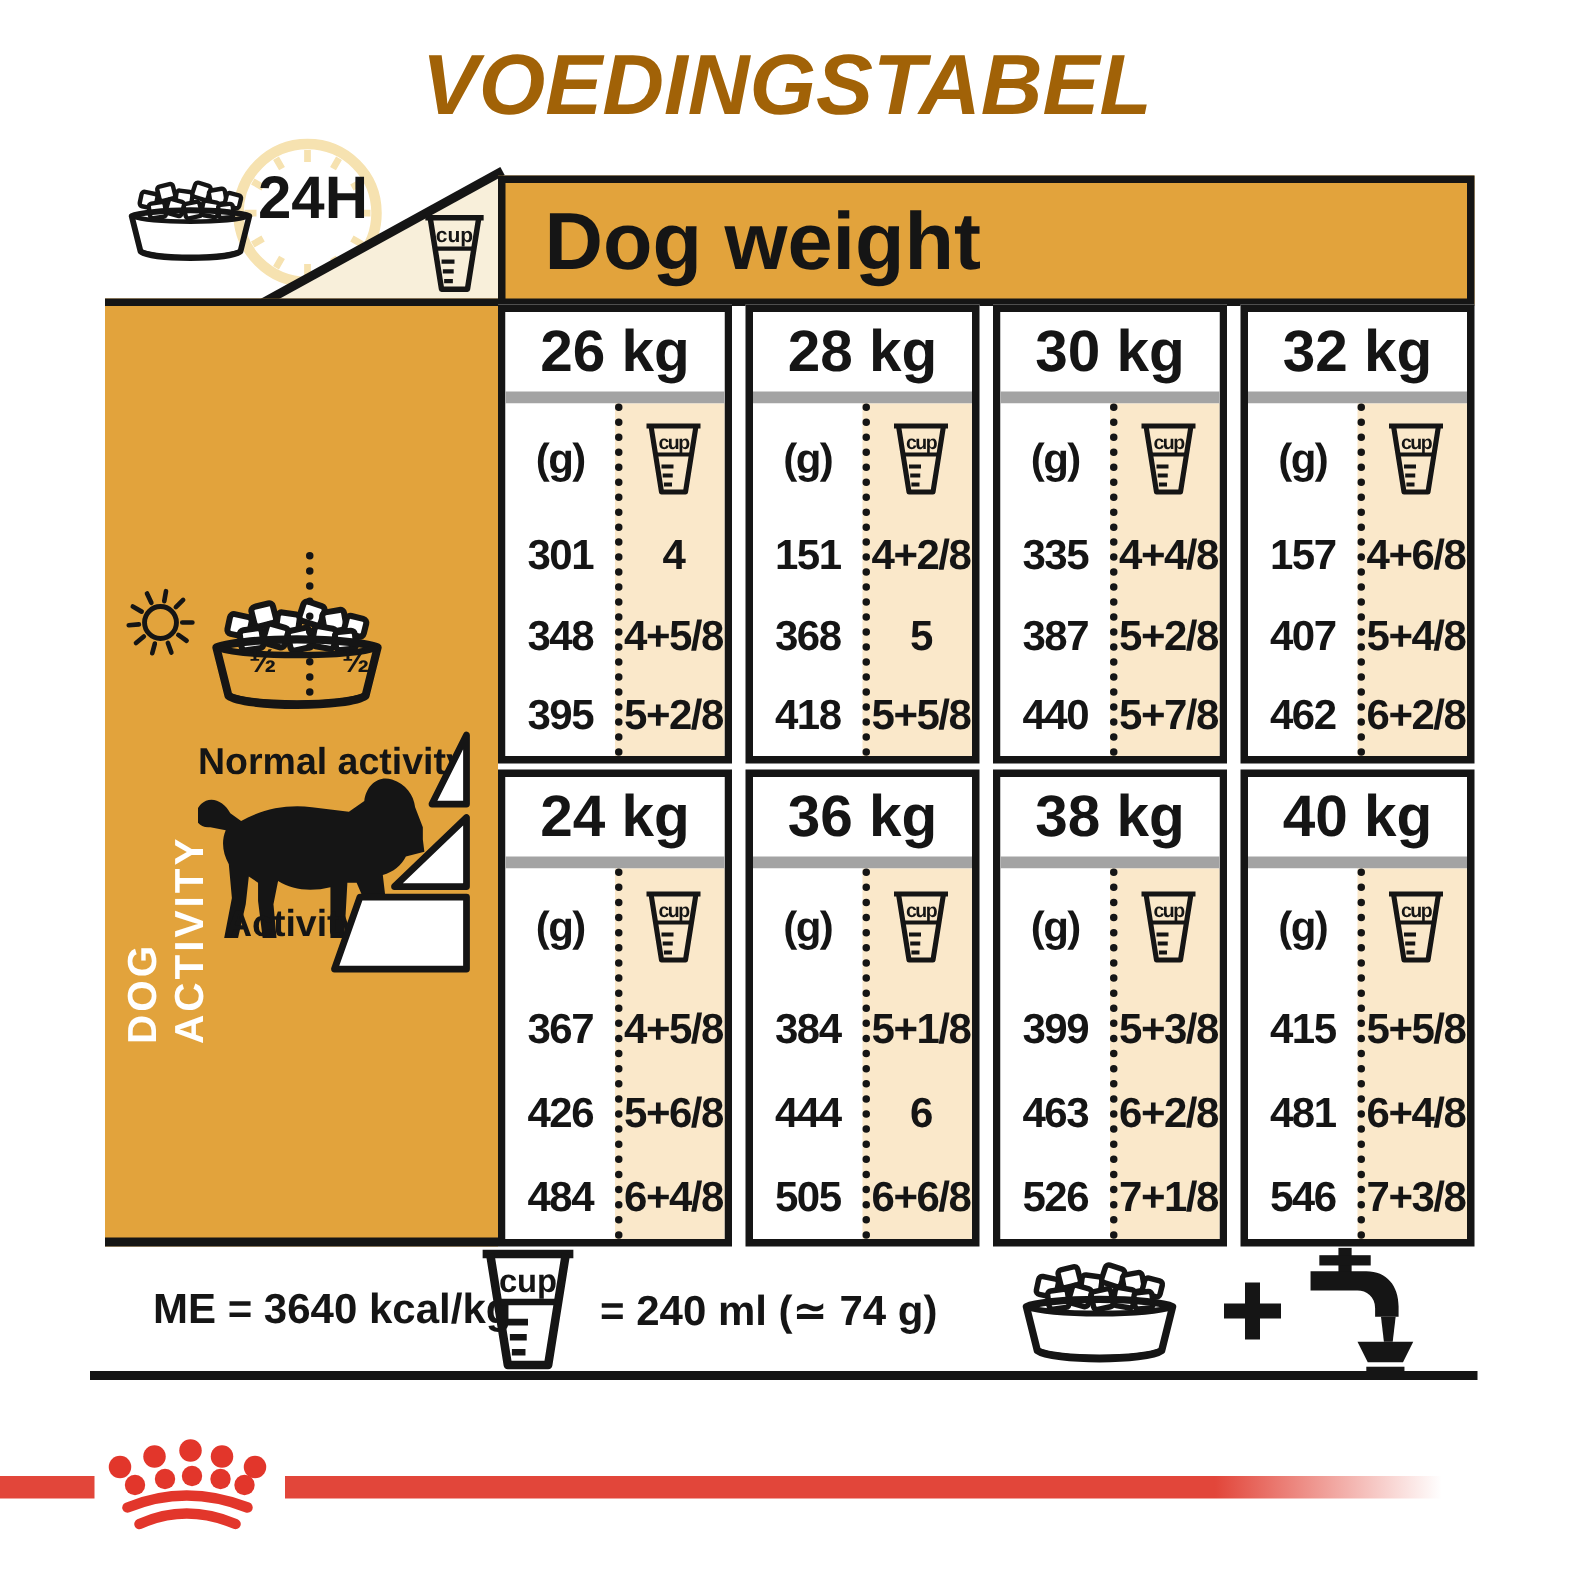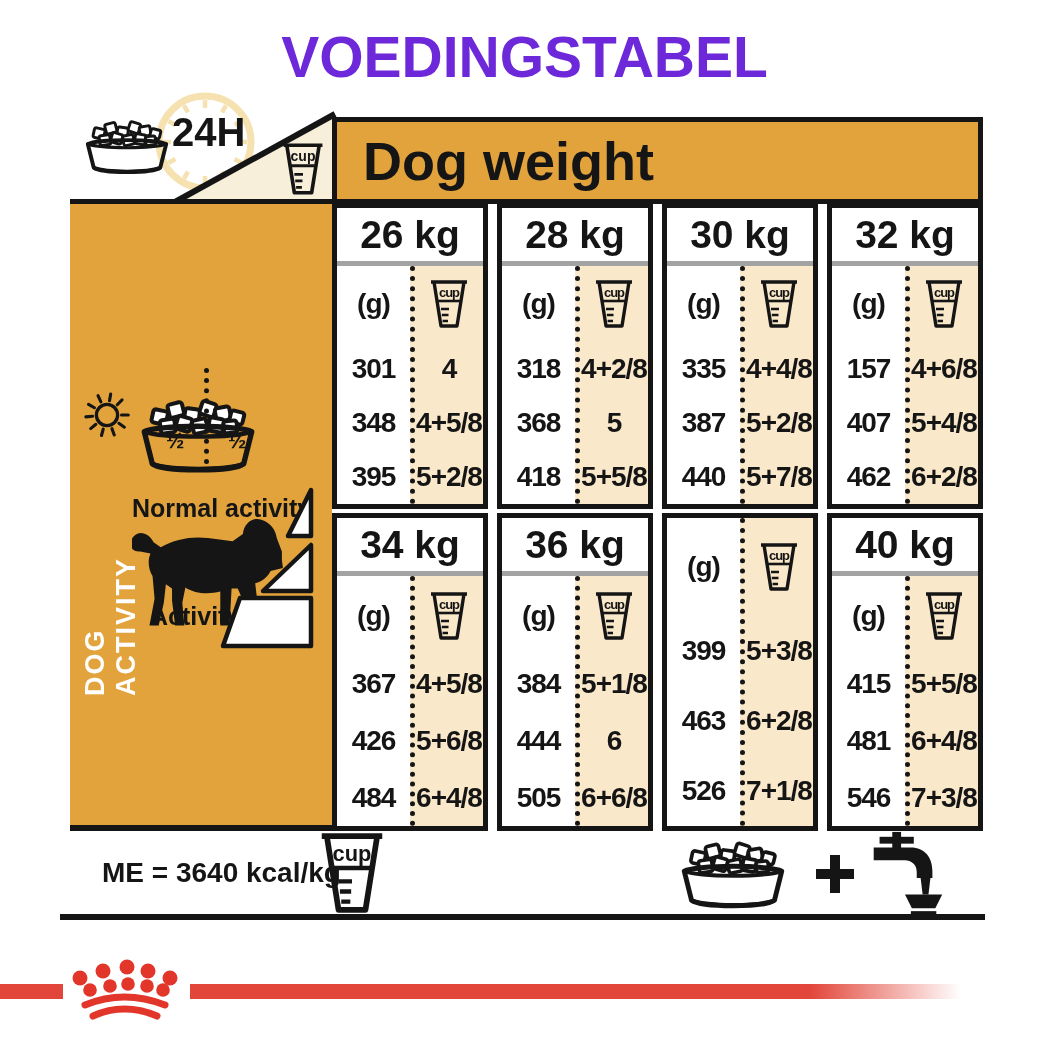--- a/index.html
+++ b/index.html
@@ -2,21 +2,21 @@
 <html><head>
 <meta charset="utf-8">
 <style>
   html,body{margin:0;padding:0;background:#fff;}
   .stage{position:relative;width:1049px;height:1049px;background:#fff;overflow:hidden;
          font-family:"Liberation Sans","DejaVu Sans",sans-serif;color:#151515;}
   .abs{position:absolute;}
 
   
   #title{top:24px;left:0;width:100%;text-align:center;font-size:57px;font-weight:bold;
-         letter-spacing:0px;color:#6d28d9;}
+         letter-spacing:0px;color:#a16207;font-style:italic;}
 
   
   #corner-svg{left:58px;top:88px;width:285px;height:116px;}
   #label-24h{left:172px;top:110px;font-size:40px;font-weight:bold;}
   #corner-bowl{left:78px;top:116px;width:98px;height:64px;}
   #corner-cup{left:281px;top:142px;width:44px;height:54px;}
 
   
   #sidebar{left:70px;top:199px;width:262px;height:632px;background:#E2A33C;
            border-top:5px solid #151515;border-bottom:6px solid #151515;box-sizing:border-box;}
@@ -41,21 +41,21 @@
              padding-left:26px;font-size:54px;font-weight:bold;}
 
   
   #tablewrap{left:332px;top:203px;width:651px;}
   .grouprow{display:flex;gap:9px;}
   .grouprow[data-group="0"]{margin-bottom:4px;}
   .grouprow[data-group="0"] .wcol{height:306px;}
   .grouprow[data-group="1"] .wcol{height:318px;}
   .wcol{flex:1;background:#fff;border:5px solid #151515;box-sizing:border-box;
         display:flex;flex-direction:column;}
-  .whead{height:53px;flex:none;border-bottom:5px solid #a3a3a3;display:flex;
+  .whead{height:53px;flex:none;border-bottom:8px solid #a3a3a3;display:flex;
          align-items:center;justify-content:center;font-size:39px;font-weight:bold;background:#fff;}
   .wbody{flex:1;display:flex;min-height:0;}
   .half{width:50%;display:flex;flex-direction:column;box-sizing:border-box;}
   .half-g{background:#fff;}
   .half-c{background:#FAE8CA;border-left:5px dotted #151515;}
   .cell{flex:1;display:flex;align-items:center;justify-content:center;
         font-size:28px;font-weight:bold;letter-spacing:-1px;}
   .hcell{flex:1.4;}
   .gunit{font-size:28px;}
   .cupicon{width:40px;height:50px;}
@@ -205,21 +205,21 @@
     </div>
   </div>
 
   <div class="wcol">
     <div class="whead">
       <span class="wlabel">28 kg</span>
     </div>
     <div class="wbody">
       <div class="half half-g">
         <div class="cell hcell gunit">(g)</div>
-        <div class="cell gval">318</div>
+        <div class="cell gval">151</div>
         <div class="cell gval">368</div>
         <div class="cell gval">418</div>
       </div>
       <div class="half half-c">
         <div class="cell hcell">
           <svg class="cupicon" viewBox="0 0 40 50">
             <use href="#cupshape"></use>
             <text class="cupword" x="20" y="18" text-anchor="middle" font-size="13" font-weight="bold" font-family="Liberation Sans, DejaVu Sans, sans-serif" fill="#151515">cup</text>
           </svg>
         </div>
@@ -276,21 +276,21 @@
         <div class="cell cval">4+6/8</div>
         <div class="cell cval">5+4/8</div>
         <div class="cell cval">6+2/8</div>
       </div>
     </div>
   </div>
 </div>
     <div class="grouprow" data-group="1">
   <div class="wcol">
     <div class="whead">
-      <span class="wlabel">34 kg</span>
+      <span class="wlabel">24 kg</span>
     </div>
     <div class="wbody">
       <div class="half half-g">
         <div class="cell hcell gunit">(g)</div>
         <div class="cell gval">367</div>
         <div class="cell gval">426</div>
         <div class="cell gval">484</div>
       </div>
       <div class="half half-c">
         <div class="cell hcell">
@@ -325,20 +325,23 @@
           </svg>
         </div>
         <div class="cell cval">5+1/8</div>
         <div class="cell cval">6</div>
         <div class="cell cval">6+6/8</div>
       </div>
     </div>
   </div>
 
   <div class="wcol">
+    <div class="whead">
+      <span class="wlabel">38 kg</span>
+    </div>
     <div class="wbody">
       <div class="half half-g">
         <div class="cell hcell gunit">(g)</div>
         <div class="cell gval">399</div>
         <div class="cell gval">463</div>
         <div class="cell gval">526</div>
       </div>
       <div class="half half-c">
         <div class="cell hcell">
           <svg class="cupicon" viewBox="0 0 40 50">
@@ -379,20 +382,21 @@
   </div>
 </div>
   </div>
 
   <div class="abs" id="footnote">
     <div class="abs" id="me-label">ME = 3640 kcal/kg</div>
     <svg class="abs" id="foot-cup" viewBox="0 0 40 50">
       <use href="#cupshape"></use>
       <text x="20" y="18" text-anchor="middle" font-size="13" font-weight="bold" font-family="Liberation Sans, DejaVu Sans, sans-serif" fill="#151515">cup</text>
     </svg>
+    <div class="abs" id="cup-equiv">= 240 ml (≃ 74 g)</div>
     <svg class="abs" id="foot-bowl" viewBox="0 0 100 64">
       <use href="#bowl"></use>
     </svg>
     <svg class="abs" id="plus-icon" viewBox="0 0 42 42">
       <path d="M16,2 H26 V16 H40 V26 H26 V40 H16 V26 H2 V16 H16 Z" fill="#151515"></path>
     </svg>
     <svg class="abs" id="tap-icon" viewBox="0 0 92 84">
       <g fill="#151515">
         <rect x="33" y="0" width="9" height="18"></rect>
         <rect x="20" y="5" width="35" height="7"></rect>

